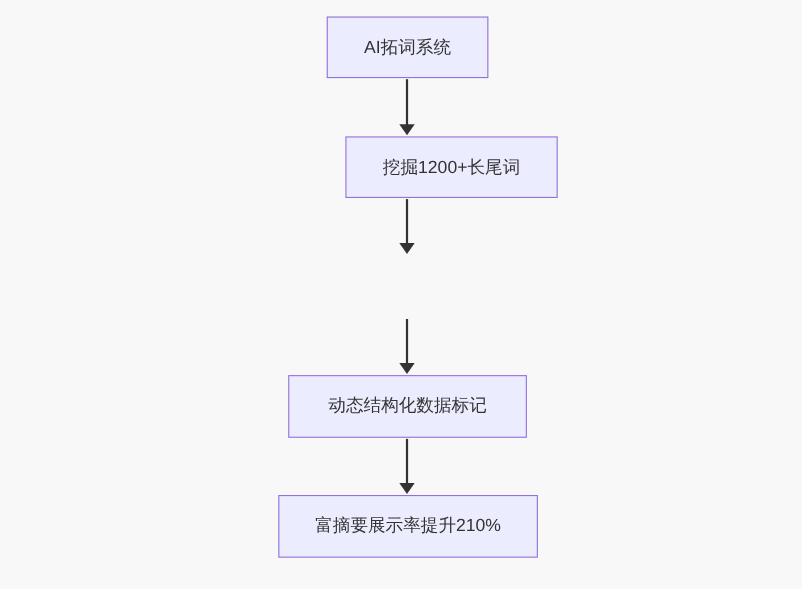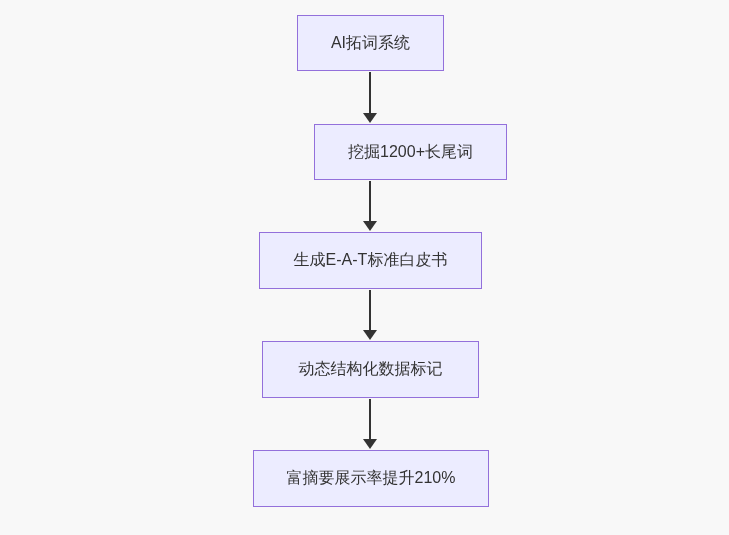--- a/index.html
+++ b/index.html
@@ -82,21 +82,20 @@
     <div class="arrowhead"></div>
   </div>
 
   <div class="node" id="node-1">挖掘1200+长尾词</div>
 
   <div class="connector" id="conn-1">
     <div class="line"></div>
     <div class="arrowhead"></div>
   </div>
 
-  <div class="node" id="node-2">生成E-A-T标准白皮书</div>
 
   <div class="connector" id="conn-2">
     <div class="line"></div>
     <div class="arrowhead"></div>
   </div>
 
   <div class="node" id="node-3">动态结构化数据标记</div>
 
   <div class="connector" id="conn-3">
     <div class="line"></div>

